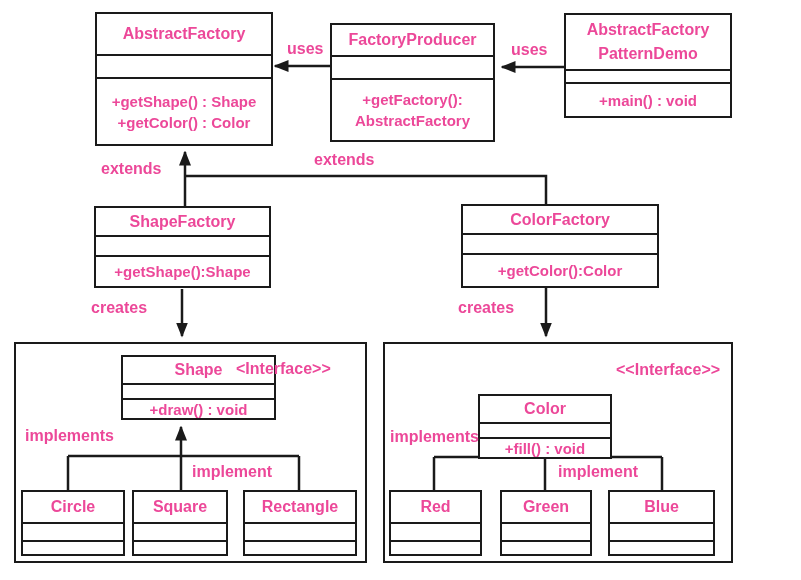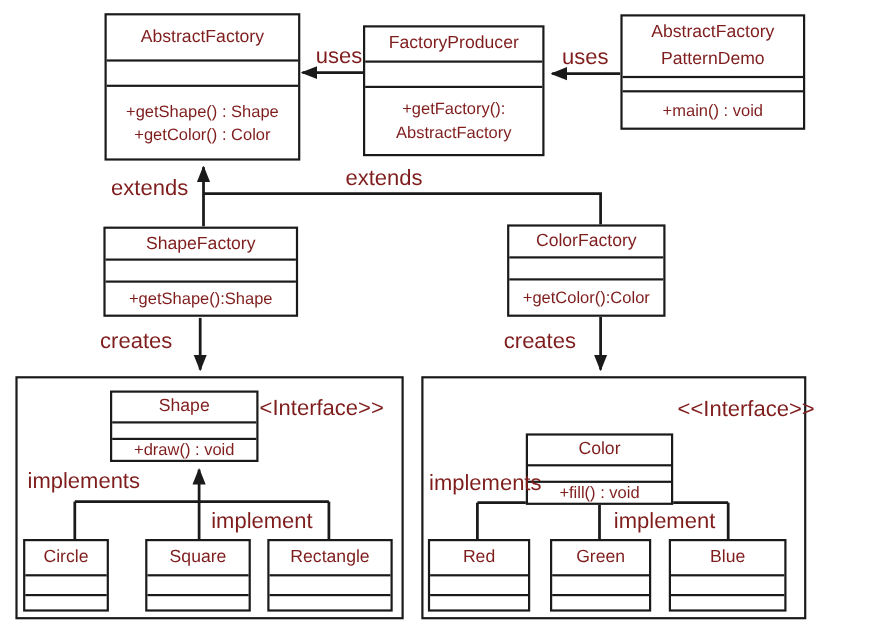--- a/index.html
+++ b/index.html
@@ -1,34 +1,34 @@
 <!DOCTYPE html>
 <html><head>
 <meta charset="utf-8">
 <style>
   html,body{margin:0;padding:0;background:#fff;}
   #diagram{
     position:relative;width:801px;height:580px;background:#ffffff;overflow:hidden;
-    font-family:"Liberation Sans", sans-serif;color:#7f1d1d;
+    font-family:"Liberation Sans", sans-serif;color:#ec4899;font-weight:bold;
   }
   .cls{
     position:absolute;display:grid;background:#fff;
     border:2px solid #1a1a1a;box-sizing:border-box;
   }
   .cmp{
     display:flex;align-items:center;justify-content:center;text-align:center;
     white-space:pre-line;box-sizing:border-box;overflow:hidden;
   }
   .cmp + .cmp{border-top:2px solid #1a1a1a;}
   .title{font-size:16px;}
   .methods{font-size:15px;line-height:21px;}
   .container-box{
     position:absolute;border:2px solid #1a1a1a;box-sizing:border-box;background:transparent;
   }
-  .lbl{position:absolute;font-size:20px;white-space:nowrap;}
+  .lbl{position:absolute;font-size:16px;white-space:nowrap;}
   svg{position:absolute;left:0;top:0;pointer-events:none;}
 </style>
 </head>
 <body>
 
 <div id="diagram">
 
   <svg width="801" height="580" viewBox="0 0 801 580">
     <defs>
       <marker id="arrow" viewBox="0 0 10 10" refX="9" refY="5" markerWidth="6" markerHeight="6" orient="auto-start-reverse">
@@ -81,45 +81,45 @@
     <div class="cmp"></div>
     <div class="cmp methods">+main() : void</div>
   </div>
 
   <div class="cls" style="left:94px;top:206px;width:177px;height:82px;grid-template-rows:27px 20px 1fr;">
     <div class="cmp title">ShapeFactory</div>
     <div class="cmp"></div>
     <div class="cmp methods">+getShape():Shape</div>
   </div>
 
-  <div class="cls" style="left:461px;top:204px;width:144px;height:84px;grid-template-rows:27px 20px 1fr;">
+  <div class="cls" style="left:461px;top:204px;width:198px;height:84px;grid-template-rows:27px 20px 1fr;">
     <div class="cmp title">ColorFactory</div>
     <div class="cmp"></div>
     <div class="cmp methods">+getColor():Color</div>
   </div>
 
   <div class="container-box" style="left:14px;top:342px;width:353px;height:221px;"></div>
 
   <div class="container-box" style="left:383px;top:342px;width:350px;height:221px;"></div>
 
-  <div class="cls" style="left:100px;top:355px;width:135px;height:65px;grid-template-rows:26px 15px 1fr;">
+  <div class="cls" style="left:121px;top:355px;width:155px;height:65px;grid-template-rows:26px 15px 1fr;">
     <div class="cmp title">Shape</div>
     <div class="cmp"></div>
     <div class="cmp methods">+draw() : void</div>
   </div>
   <div class="lbl" style="left:236px;top:360px;">&lt;Interface&gt;&gt;</div>
 
   <div class="cls" style="left:478px;top:355px;width:134px;height:65px;grid-template-rows:26px 15px 1fr;margin-top:39px;">
     <div class="cmp title">Color</div>
     <div class="cmp"></div>
     <div class="cmp methods">+fill() : void</div>
   </div>
   <div class="lbl" style="left:616px;top:361px;">&lt;&lt;Interface&gt;&gt;</div>
 
-  <div class="cls" style="left:21px;top:490px;width:78px;height:66px;grid-template-rows:30px 18px 1fr;">
+  <div class="cls" style="left:21px;top:490px;width:104px;height:66px;grid-template-rows:30px 18px 1fr;">
     <div class="cmp title">Circle</div>
     <div class="cmp"></div>
     <div class="cmp"></div>
   </div>
 
   <div class="cls" style="left:132px;top:490px;width:96px;height:66px;grid-template-rows:30px 18px 1fr;">
     <div class="cmp title">Square</div>
     <div class="cmp"></div>
     <div class="cmp"></div>
   </div>

